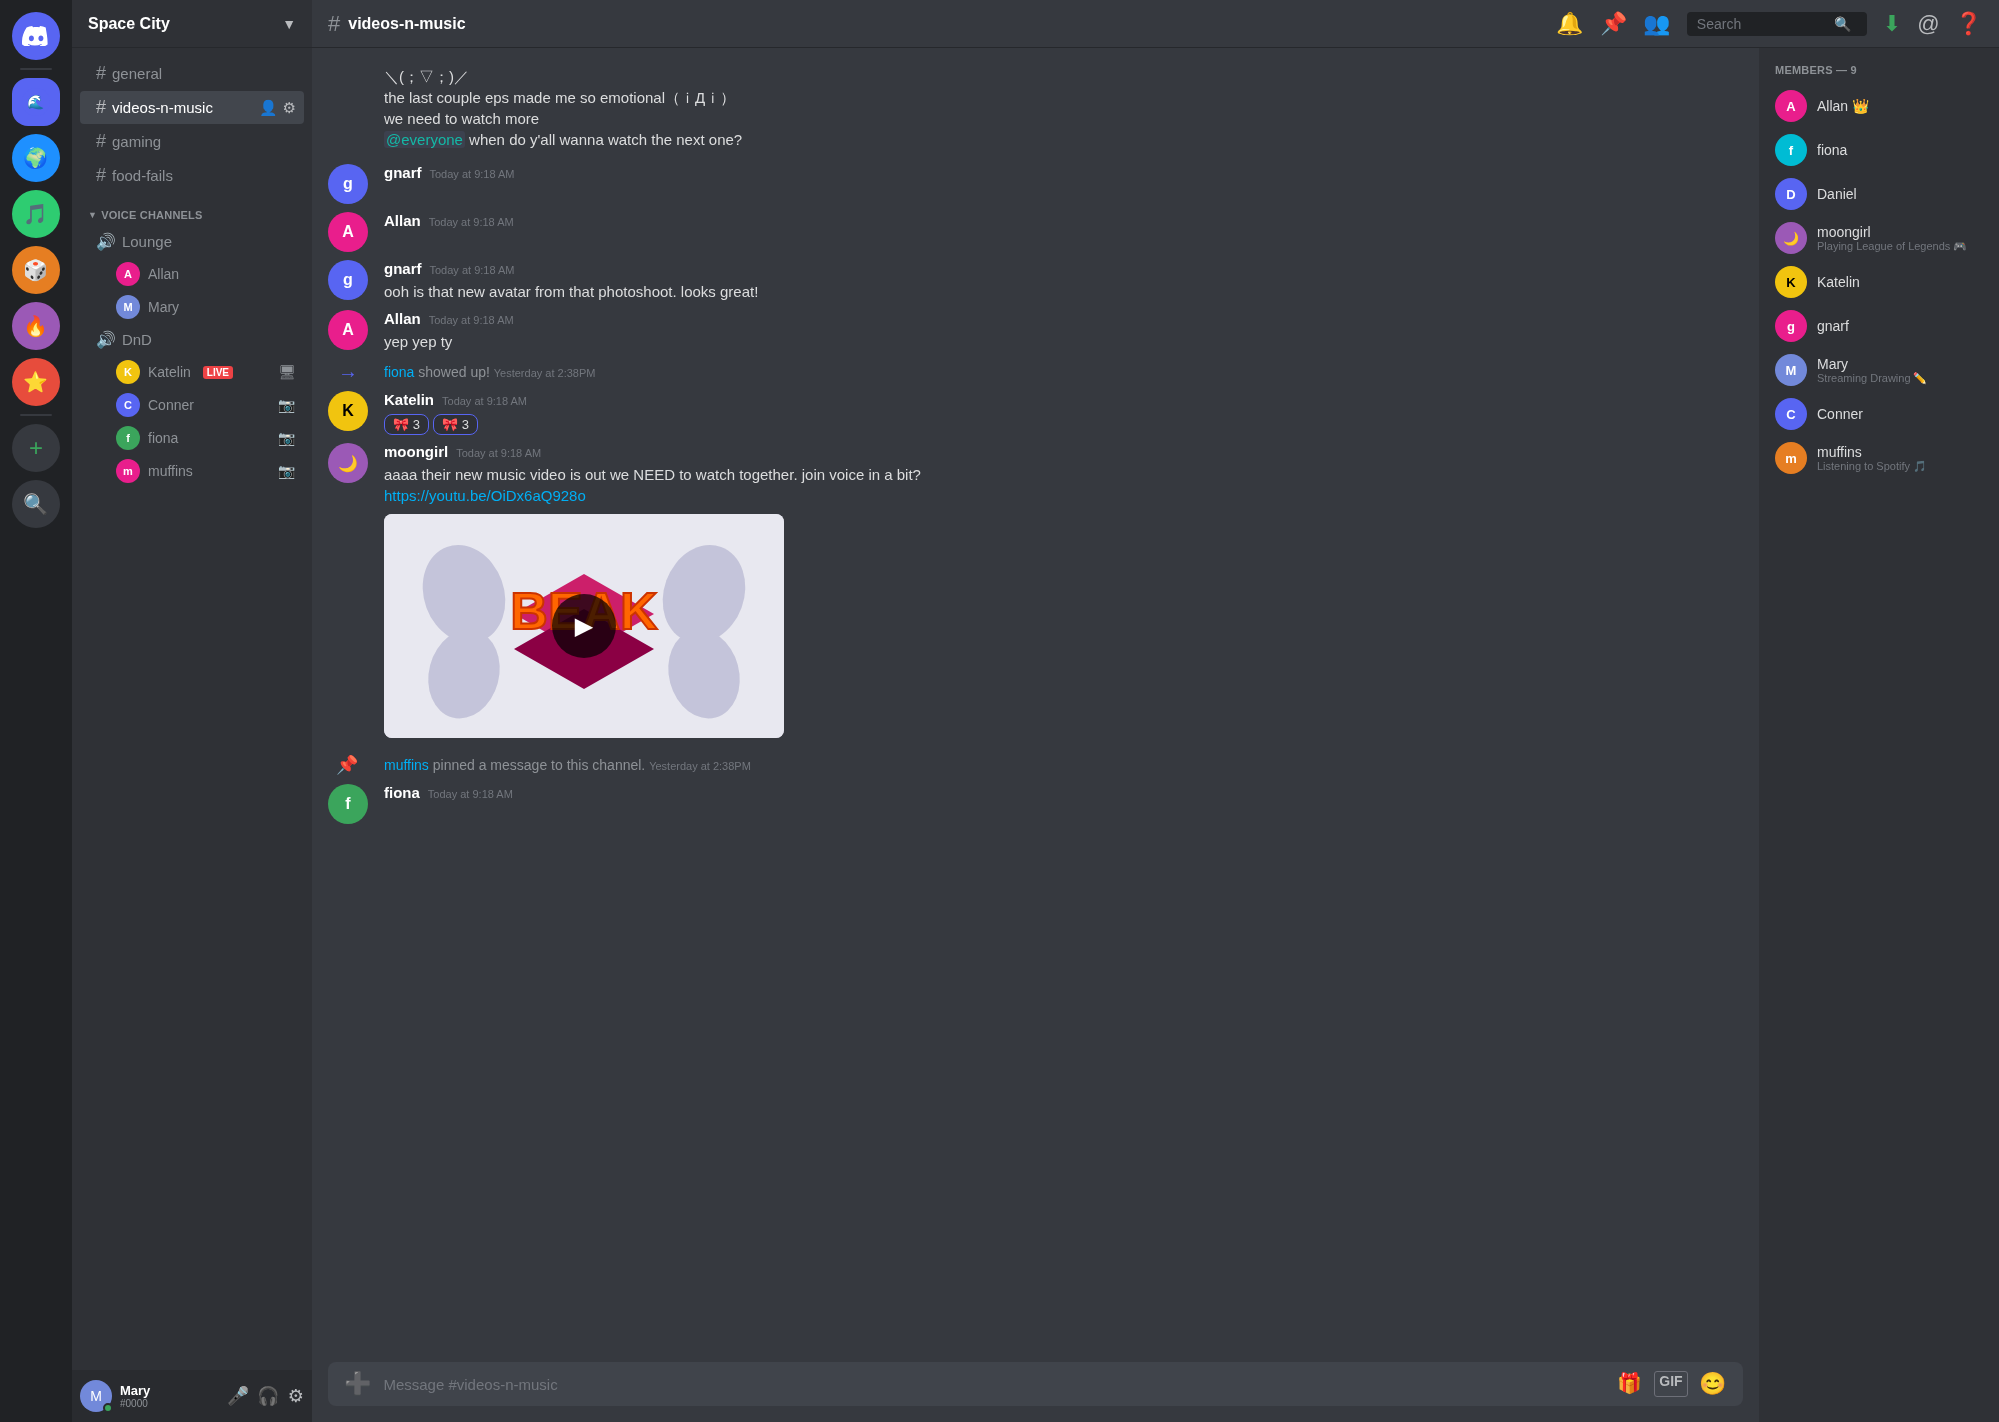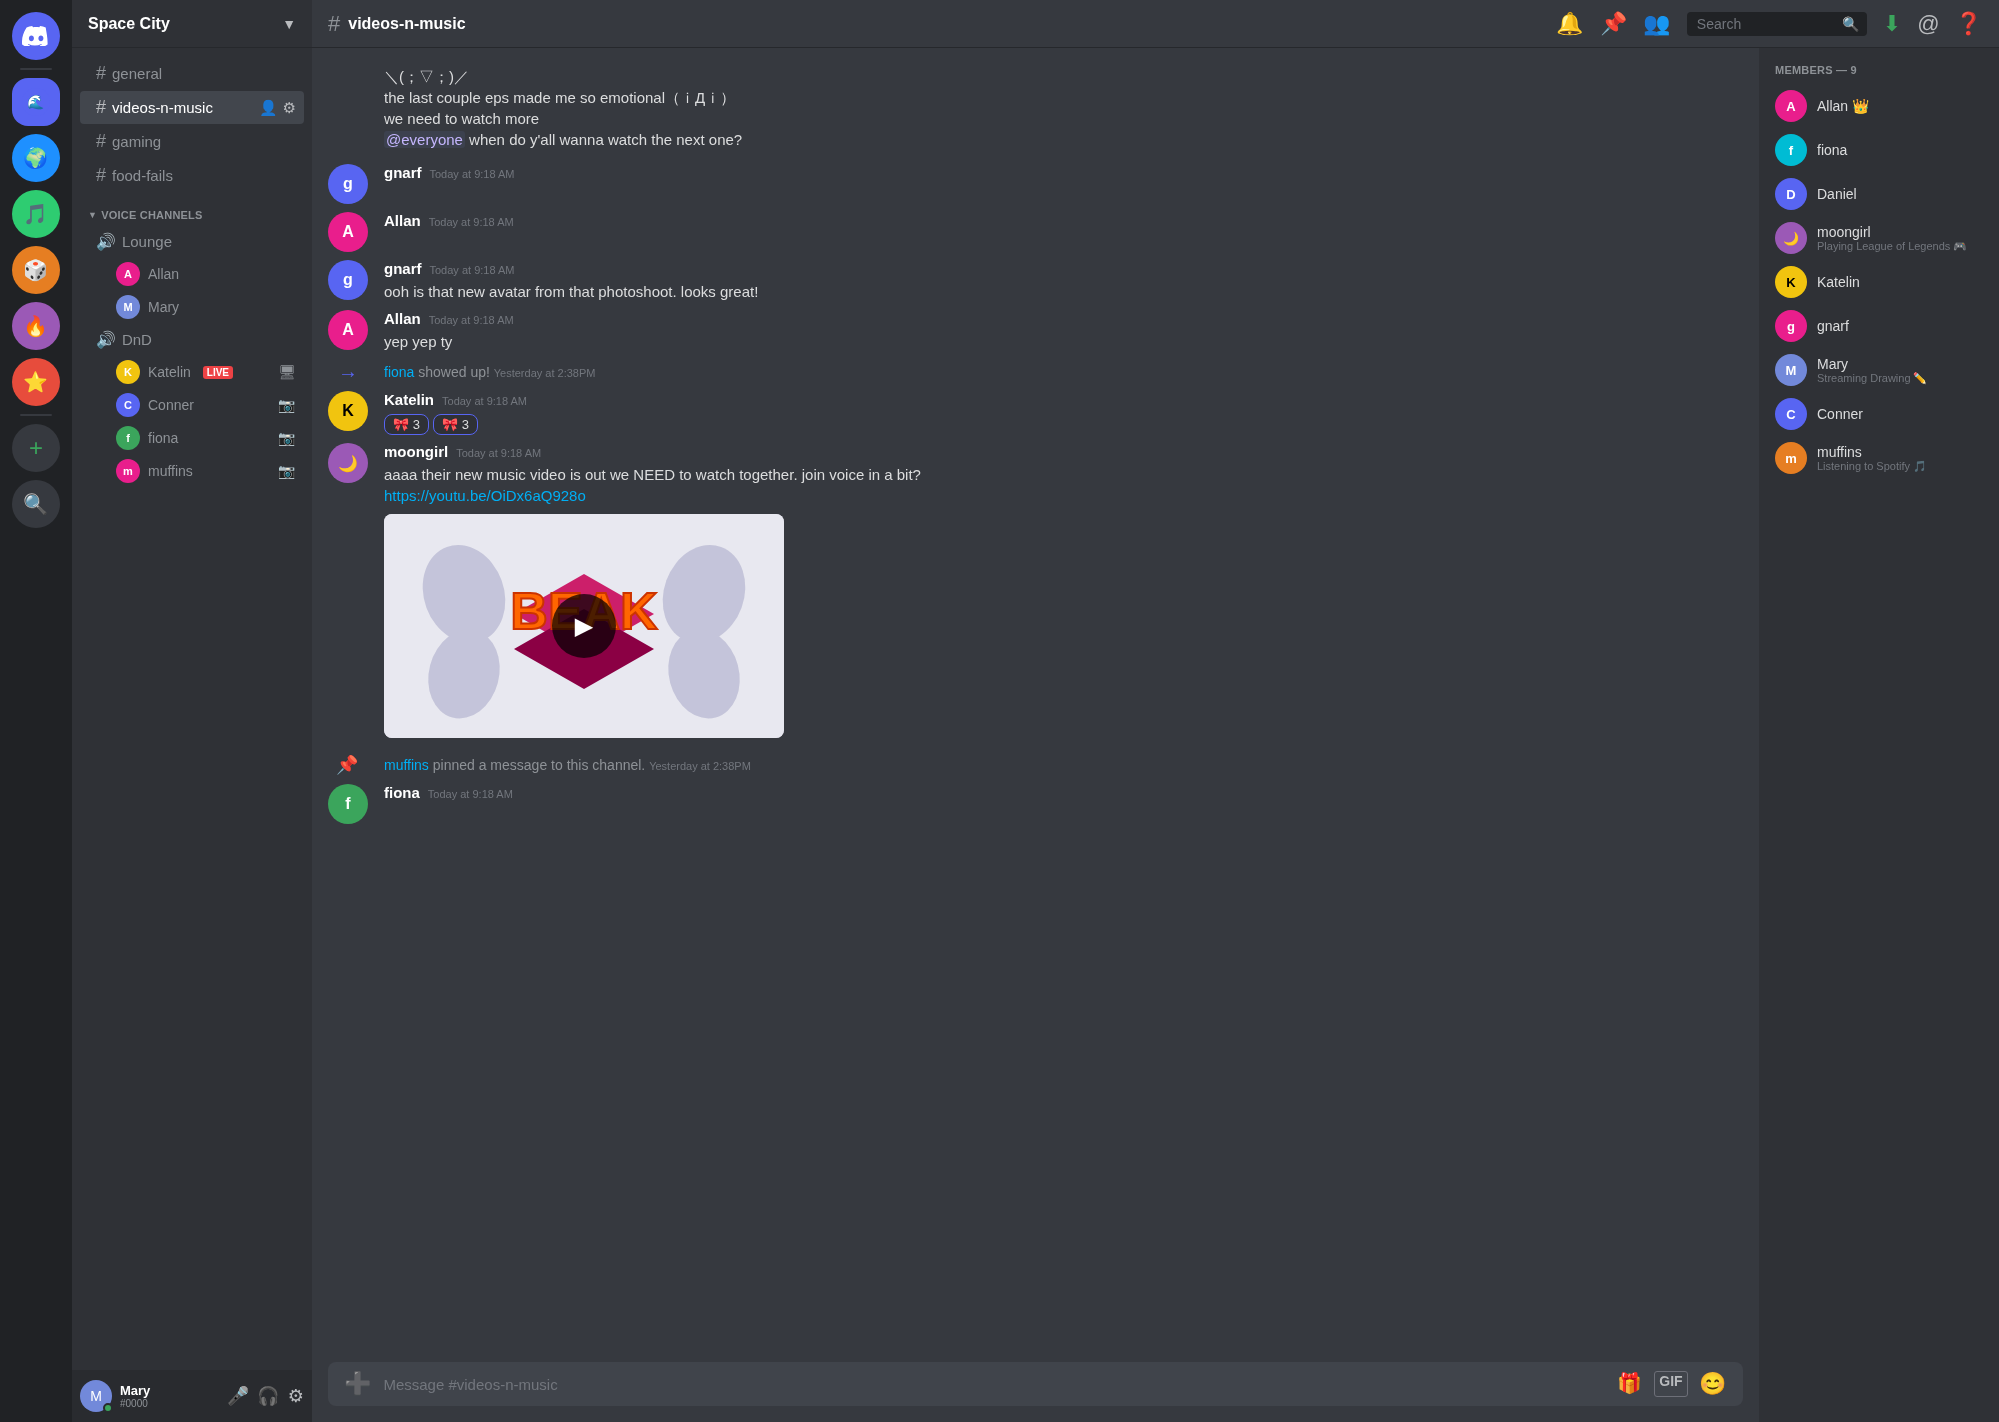--- a/index.html
+++ b/index.html
@@ -268,21 +268,21 @@
       background: #202225;
       border: none;
       border-radius: 4px;
       padding: 4px 10px;
       color: #dcddde;
       font-size: 14px;
       width: 180px;
       outline: none;
       display: flex;
       align-items: center;
-      gap: 16px;
+      gap: 8px;
     }
     .search-bar input {
       background: transparent;
       border: none;
       color: #dcddde;
       font-size: 14px;
       outline: none;
       width: 130px;
     }
     .search-bar input::placeholder {
@@ -335,21 +335,21 @@
     .msg-text {
       font-size: 15px;
       color: #dcddde;
       line-height: 1.4;
     }
     .msg-text a {
       color: #00aff4;
       text-decoration: none;
     }
     .mention {
-      color: #c4b5fd;
+      color: #14b8a6;
       background: rgba(114, 137, 218, 0.1);
       border-radius: 3px;
       padding: 0 2px;
     }
 
     
     .reactions {
       display: flex;
       gap: 4px;
       margin-top: 6px;

